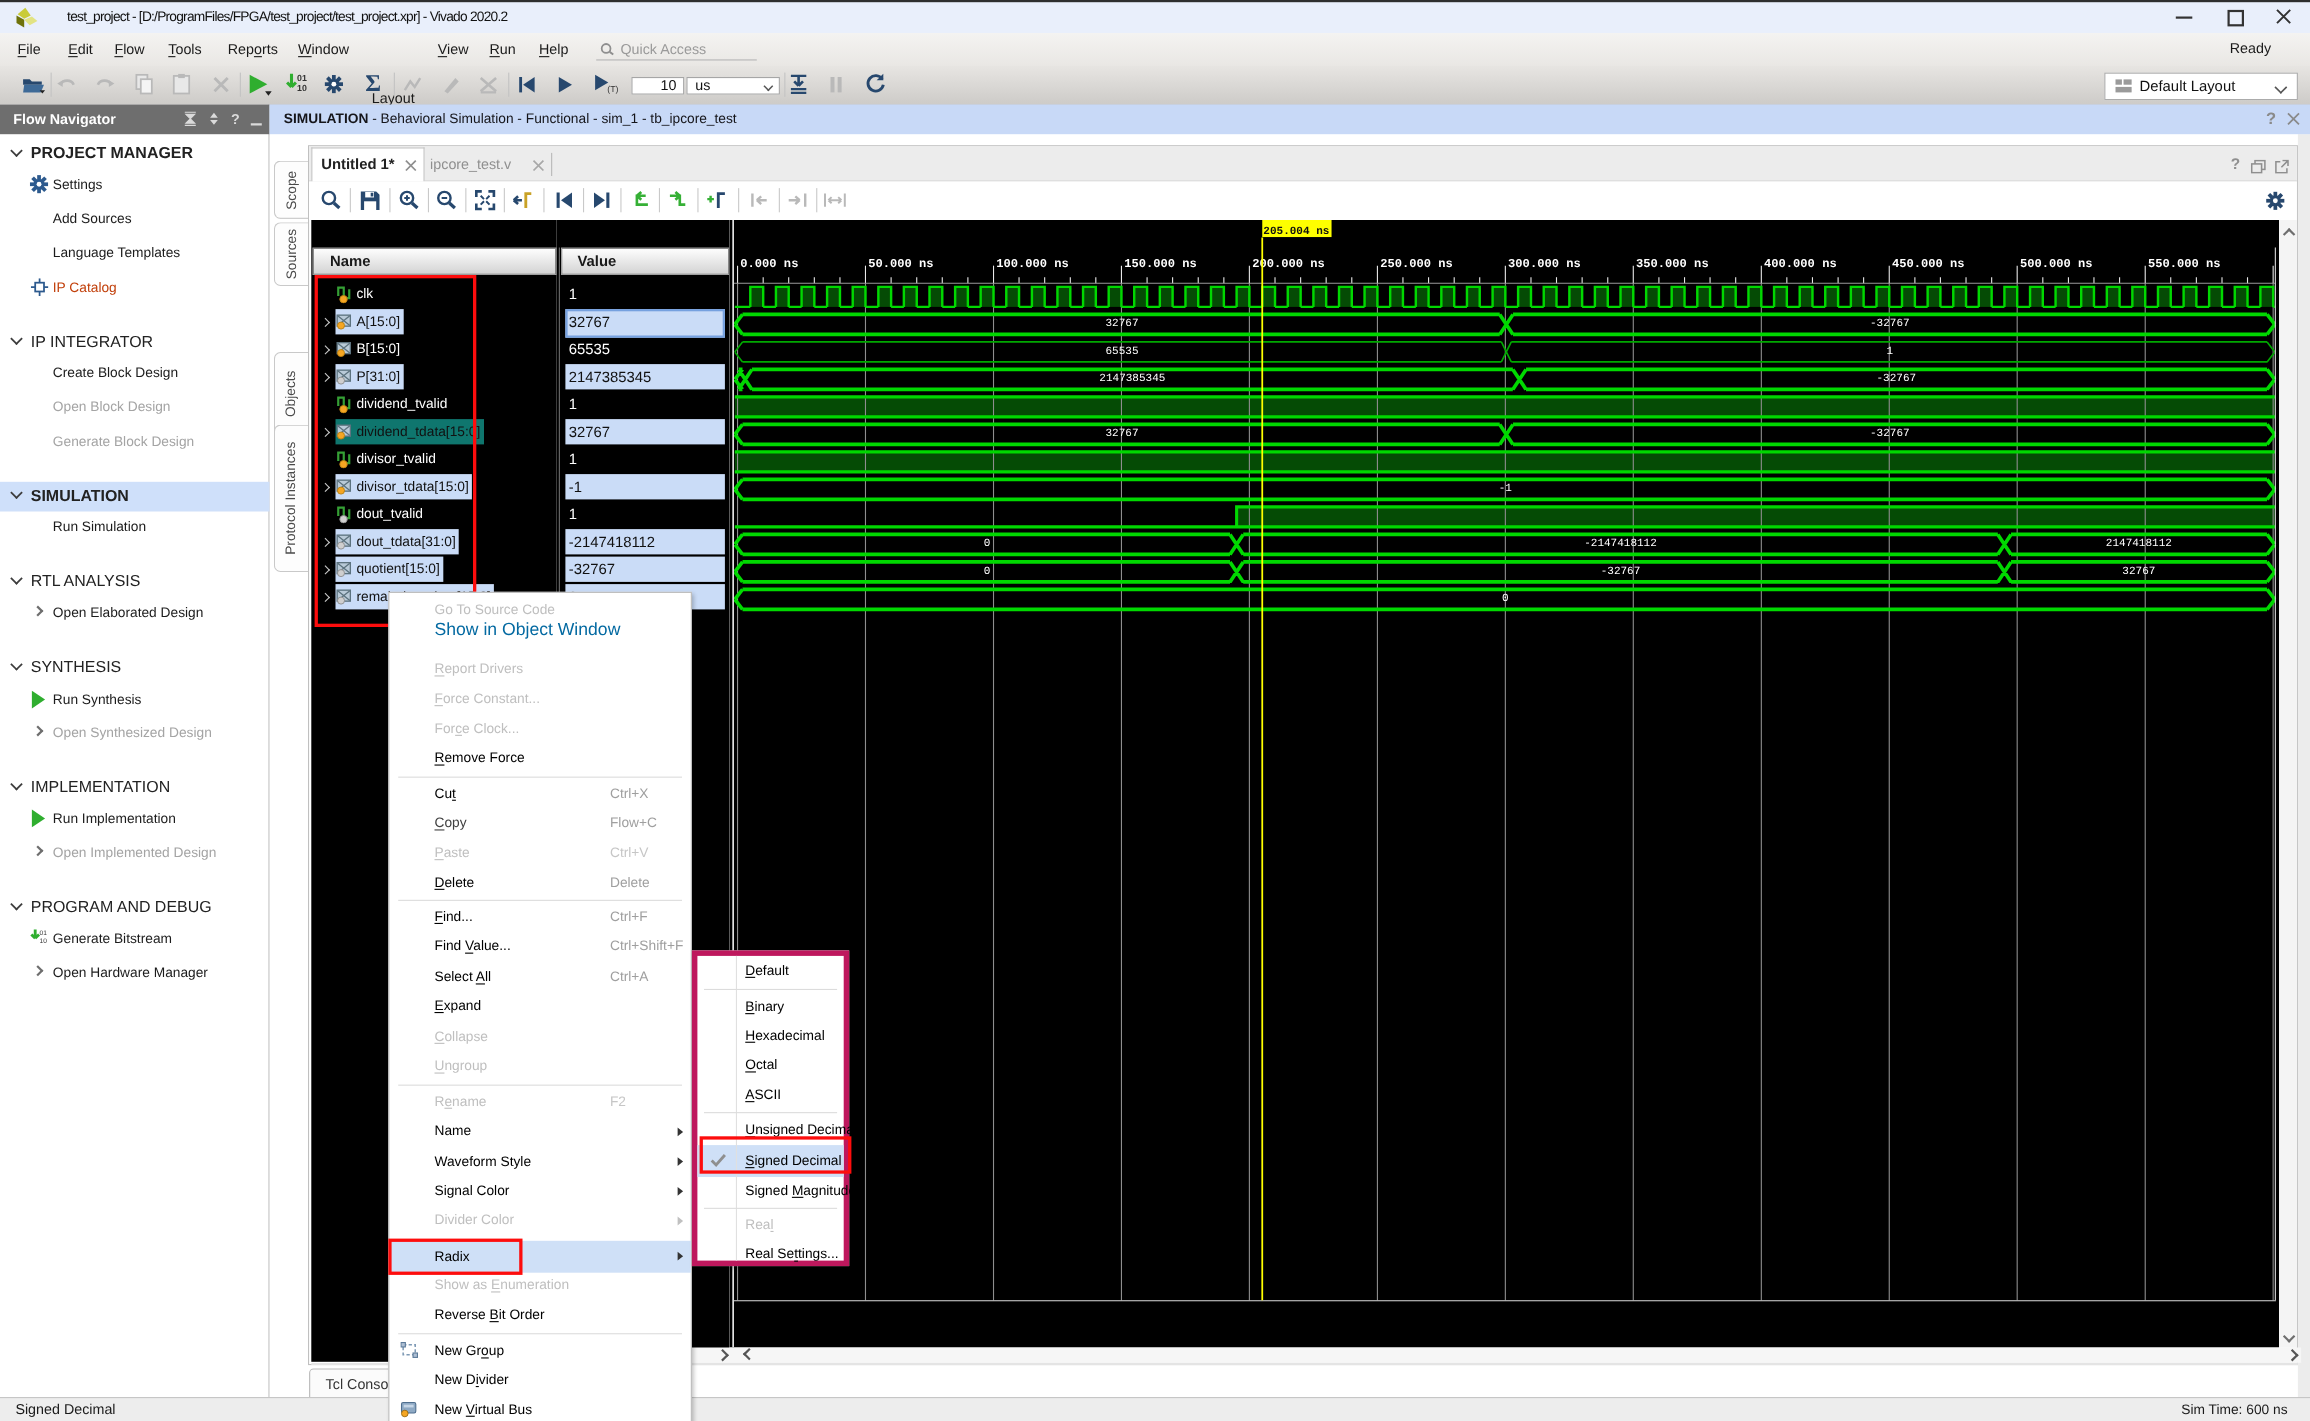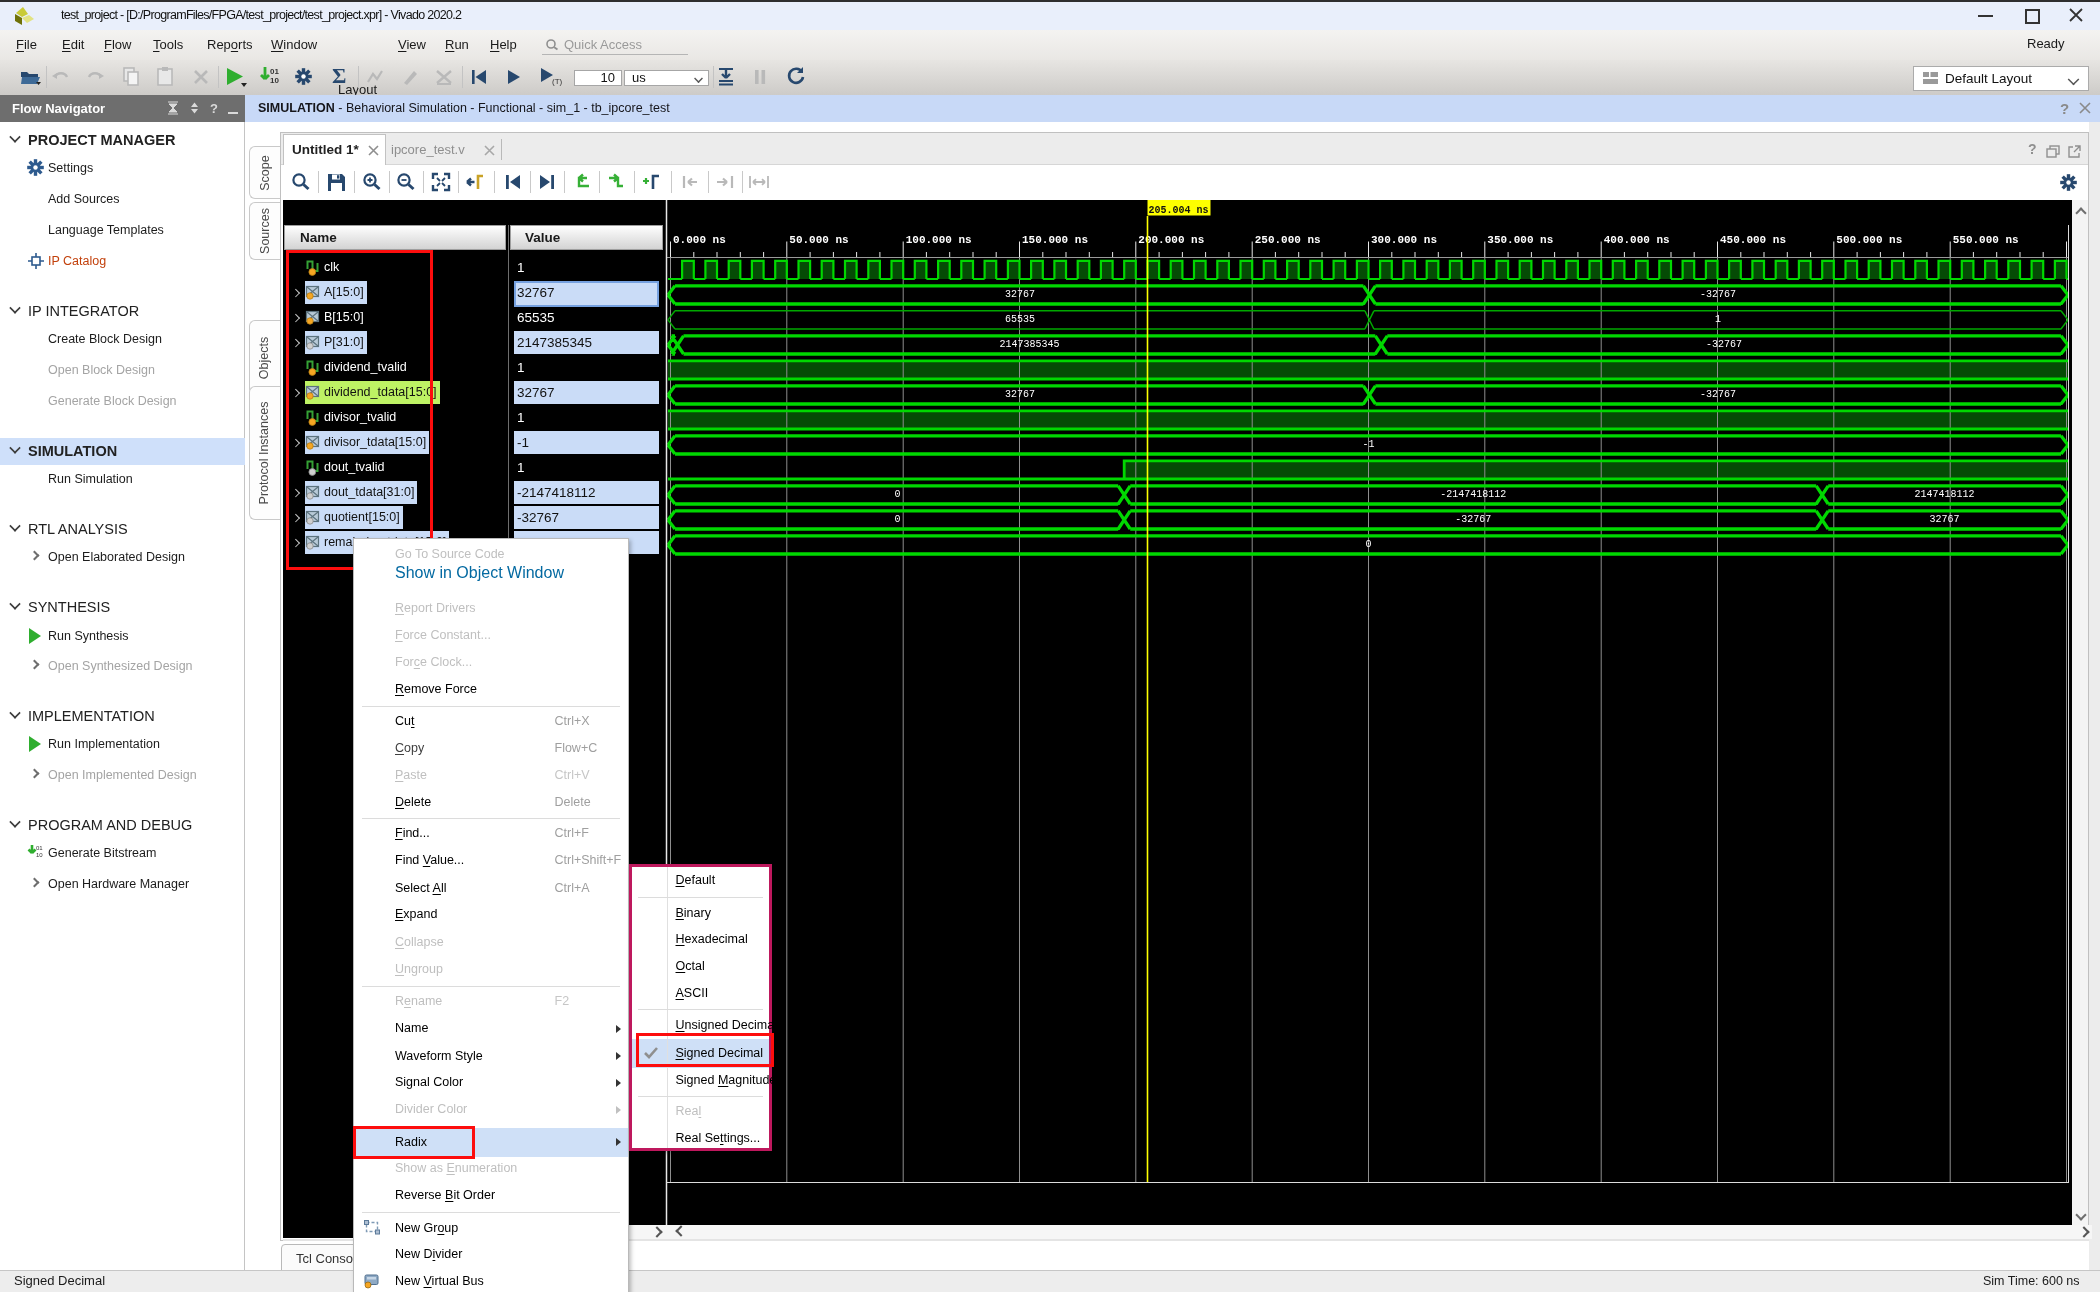--- a/index.html
+++ b/index.html
@@ -389,21 +389,21 @@
     <circle cx="5" cy="11" r="3.2" fill="#cfcfcf" stroke="#8a8a8a" stroke-width="0.8"></circle>
   </svg>
 <div style="position:absolute;left:514px;top:331px;width:145px;background:#cadcf7;height:23px;box-sizing:border-box;"></div>
 <div style="position:absolute;left:517px;top:330px;height:25px;line-height:25px;font-size:13.5px;color:#111;">2147385345</div>
 <div style="position:absolute;left:305px;top:356px;height:23px;padding-right:3px;white-space:nowrap;"><span style="display:inline-block;width:19px;"></span><span style="font-size:12.5px;color:#fff;line-height:23px;">dividend_tvalid</span></div>
 <svg width="15" height="17" style="position:absolute;left:306px;top:359px" viewBox="0 0 15 17">
     <polyline points="1.5,10 1.5,2.5 6.5,2.5 6.5,12 11.5,12 11.5,4" stroke="#35a035" stroke-width="2" fill="none"></polyline>
     <circle cx="6.3" cy="13" r="3.4" fill="#f5a623" stroke="#b97f10" stroke-width="0.8"></circle>
   </svg>
 <div style="position:absolute;left:517px;top:355px;height:25px;line-height:25px;font-size:13.5px;color:#fff;">1</div>
-<div style="position:absolute;left:305px;top:381px;height:23px;background:#bef264;padding-right:3px;white-space:nowrap;"><span style="display:inline-block;width:19px;"></span><span style="font-size:12.5px;color:#111;line-height:23px;">dividend_tdata[15:0]</span></div>
+<div style="position:absolute;left:305px;top:381px;height:23px;background:#0f766e;padding-right:3px;white-space:nowrap;"><span style="display:inline-block;width:19px;"></span><span style="font-size:12.5px;color:#111;line-height:23px;">dividend_tdata[15:0]</span></div>
 <div style="position:absolute;left:292px;top:388px;width:9.0px;height:9.0px;">
     <div style="position:absolute;left:1px;top:2px;width:4.5px;height:4.5px;border:solid #c9c9c9;border-width:1.6px 1.6px 0 0;transform:rotate(45deg);"></div>
   </div>
 <svg width="16" height="15" style="position:absolute;left:305px;top:385px" viewBox="0 0 16 15">
     <rect x="1.5" y="1.5" width="12" height="10" fill="#b9cad8" stroke="#5d737f" stroke-width="1.2"></rect>
     <path d="M2 2 L13 11 M13 2 L2 11" stroke="#5d737f" stroke-width="1.2"></path>
     <circle cx="5" cy="11" r="3.2" fill="#f5a623" stroke="#b97f10" stroke-width="0.8"></circle>
   </svg>
 <div style="position:absolute;left:514px;top:381px;width:145px;background:#cadcf7;height:23px;box-sizing:border-box;"></div>
 <div style="position:absolute;left:517px;top:380px;height:25px;line-height:25px;font-size:13.5px;color:#111;">32767</div>
@@ -713,21 +713,21 @@
       <rect x="11.5" y="10" width="4" height="4" fill="#aebfd3" stroke="#5c7a99" stroke-width="1"></rect>
     </svg>
 <div style="position:absolute;left:41.5px;top:702.5px;height:27px;line-height:27px;font-size:12.5px;color:#000;white-space:nowrap;">New D<u>i</u>vider</div>
 <div style="position:absolute;left:41.5px;top:729.5px;height:27px;line-height:27px;font-size:12.5px;color:#000;white-space:nowrap;">New <u>V</u>irtual Bus</div>
 <svg width="16" height="15" style="position:absolute;left:10px;top:735.0px" viewBox="0 0 16 15">
       <rect x="1" y="1" width="13" height="9.5" rx="1.5" fill="#8ea9c4" stroke="#4f6f8f" stroke-width="1"></rect>
       <rect x="3" y="3" width="9" height="2.5" fill="#c6d6e6"></rect>
       <circle cx="4" cy="11" r="3" fill="#f5a623" stroke="#9a6a10" stroke-width="0.8"></circle>
     </svg>
 </div>
-<div style="position:absolute;left:628.5px;top:863.5px;width:143px;height:287.5px;background:#fff;border:3px solid #be185d;box-shadow:2px 2px 4px rgba(0,0,0,0.25);box-sizing:border-box;z-index:31;">
+<div style="position:absolute;left:628.5px;top:863.5px;width:143px;height:287.5px;background:#fff;border:5px solid #be185d;box-shadow:2px 2px 4px rgba(0,0,0,0.25);box-sizing:border-box;z-index:31;">
 <div style="position:absolute;left:0;top:172.5px;width:100%;height:29px;background:#cfe0f7;"></div>
 <div style="position:absolute;left:35px;top:0;bottom:0;width:1px;background:#e0e0e0;"></div>
 <svg width="16" height="14" style="position:absolute;left:11px;top:179.5px" viewBox="0 0 16 14">
       <path d="M2 7 L6 11 L14 2" stroke="#8f8f8f" stroke-width="2.6" fill="none"></path>
     </svg>
 <div style="position:absolute;left:44px;top:0.5px;height:27px;line-height:27px;font-size:12.5px;color:#000;white-space:nowrap;"><u>D</u>efault</div>
 <div style="position:absolute;left:6px;right:6px;top:30.0px;height:1px;background:#dcdcdc;"></div>
 <div style="position:absolute;left:44px;top:33.0px;height:27px;line-height:27px;font-size:12.5px;color:#000;white-space:nowrap;"><u>B</u>inary</div>
 <div style="position:absolute;left:44px;top:59.5px;height:27px;line-height:27px;font-size:12.5px;color:#000;white-space:nowrap;"><u>H</u>exadecimal</div>
 <div style="position:absolute;left:44px;top:86.0px;height:27px;line-height:27px;font-size:12.5px;color:#000;white-space:nowrap;"><u>O</u>ctal</div>

